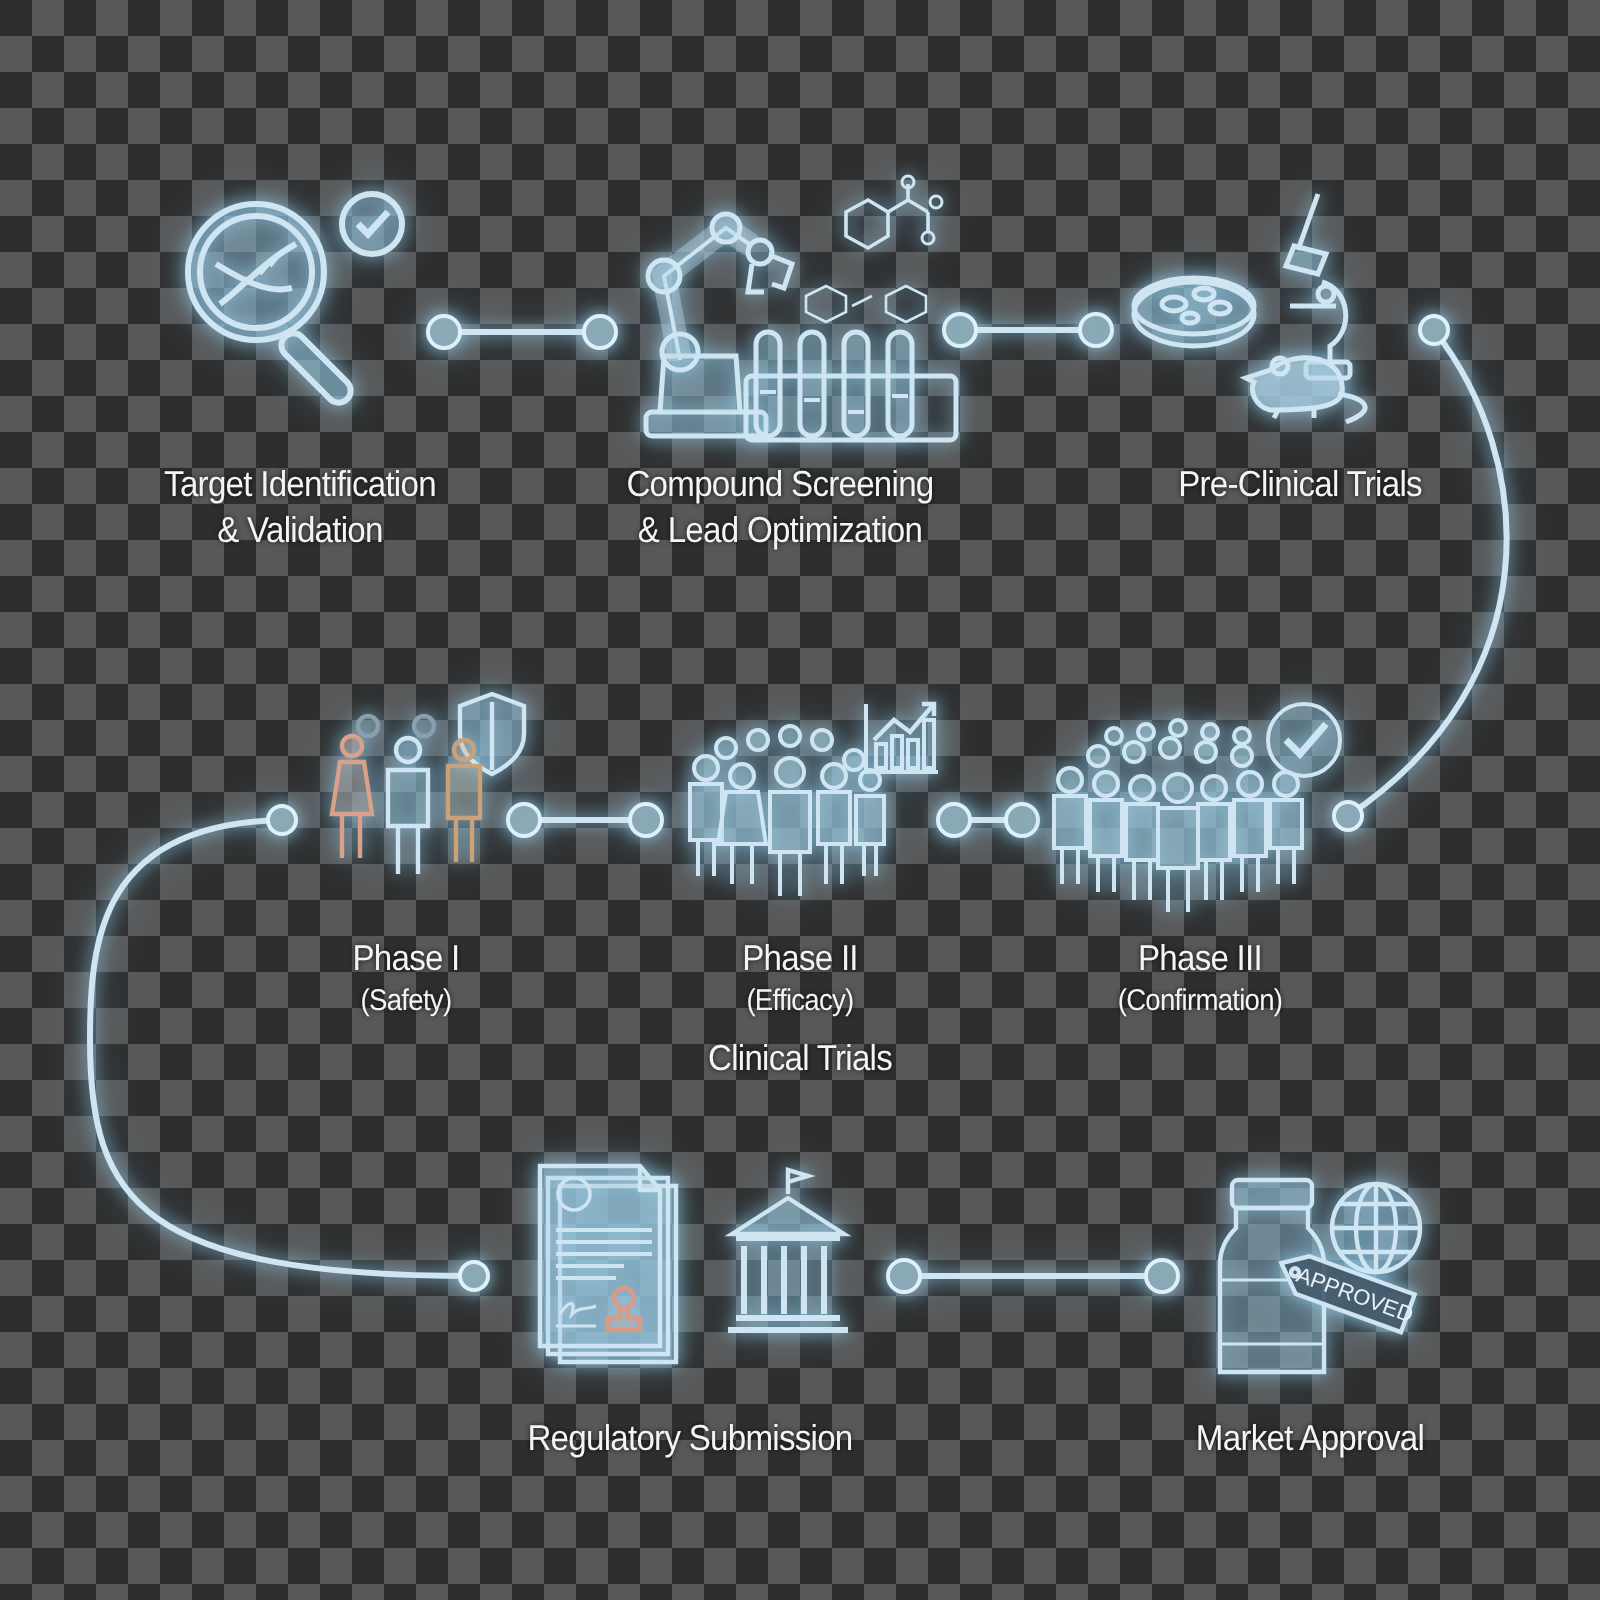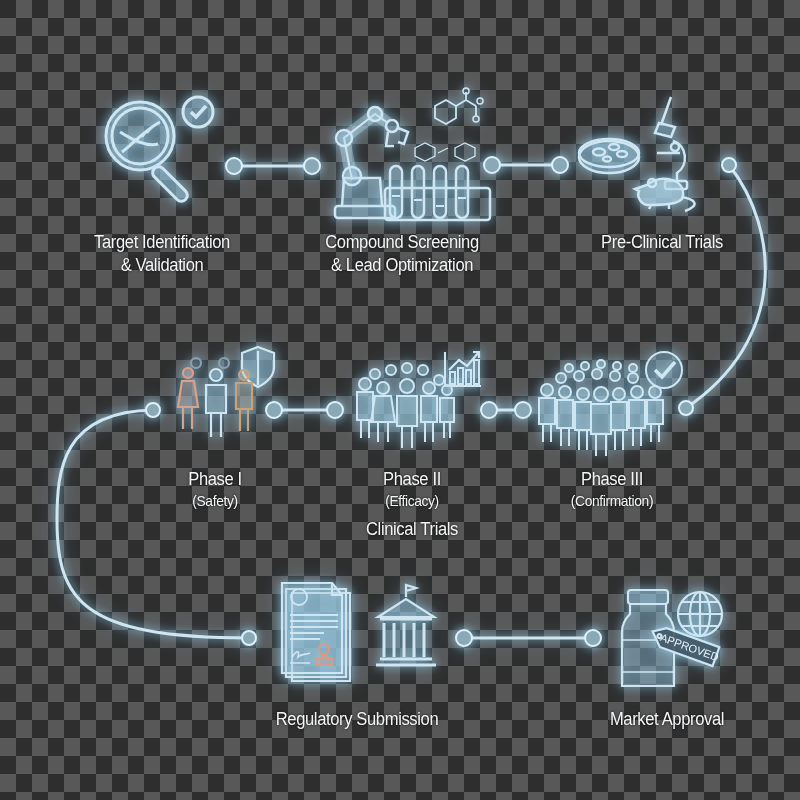--- a/index.html
+++ b/index.html
@@ -5,21 +5,21 @@
   html, body { margin: 0; padding: 0; }
   body {
     width: 800px; height: 800px; overflow: hidden; position: relative;
     background-color: #2f2f2f;
     background-image:
       linear-gradient(45deg, transparent 0, transparent 0),
       conic-gradient(#585858 0 25%, #2e2e2e 0 50%, #585858 0 75%, #2e2e2e 0);
     background-size: 32px 36px;
     font-family: "Liberation Sans", sans-serif;
   }
-  .stage { position: absolute; left: 12px; top: 0; width: 772px; height: 800px; }
+  .stage { position: absolute; left: 0; top: 0; width: 772px; height: 800px; }
   svg.wires { position: absolute; left: 0; top: 0; width: 800px; height: 800px; }
   .label {
     position: absolute; color: #f2f4f6; text-align: center;
     font-size: 18px; line-height: 23px; letter-spacing: -0.4px;
     transform: scaleX(0.92); transform-origin: center top;
     text-shadow: 0 0 3px rgba(0,0,0,0.8);
     white-space: nowrap;
   }
   .sub { font-size: 15px; line-height: 20px; }
   .icon { position: absolute; }

